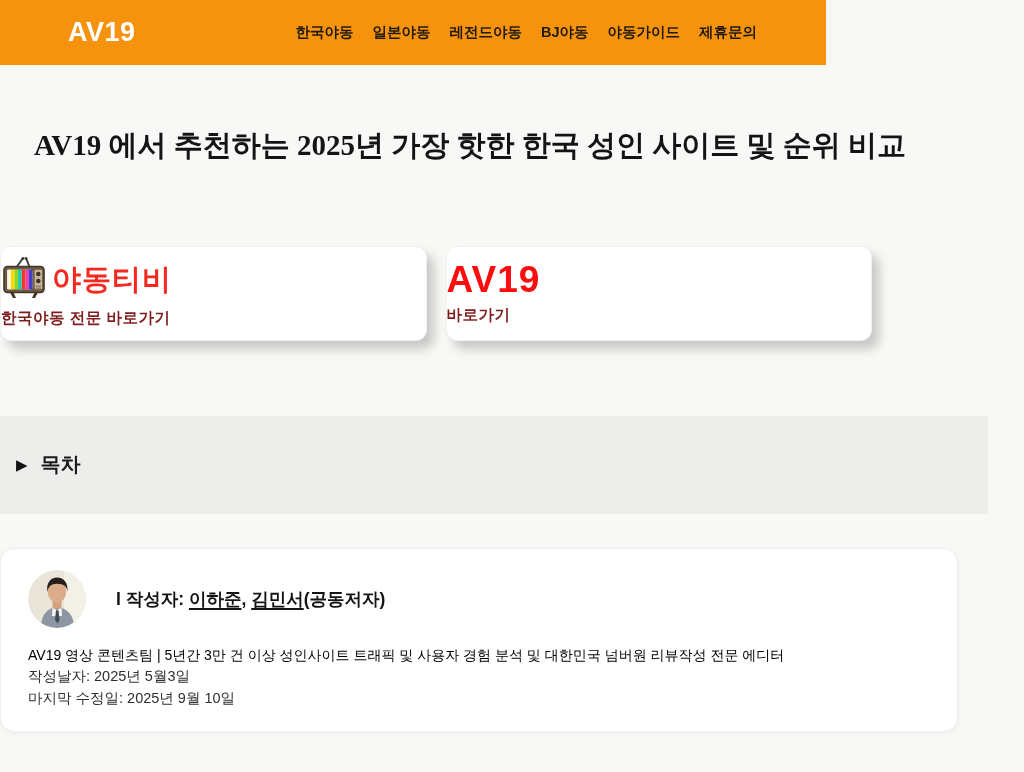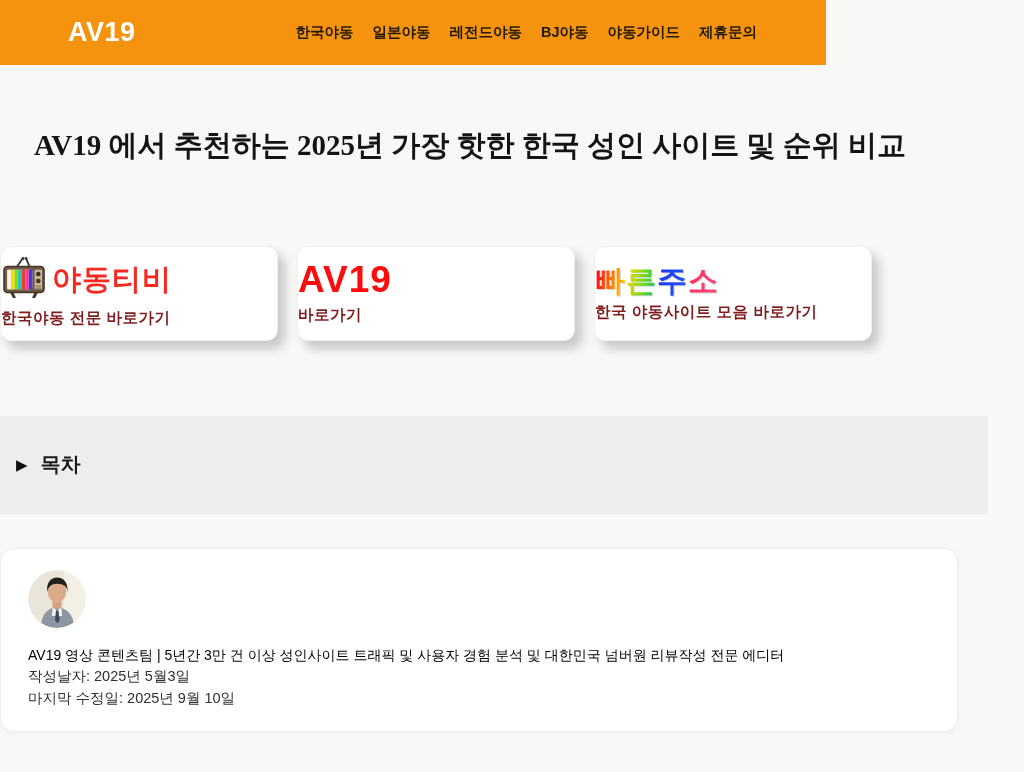--- a/index.html
+++ b/index.html
@@ -194,24 +194,20 @@
         <span class="banner-name-tv">야동티비</span>
       </div>
       <div class="banner-subtitle">한국야동 전문 바로가기</div>
     </div>
 
     <div class="banner-card">
       <div class="banner-name-av19">AV19</div>
       <div class="banner-subtitle">바로가기</div>
     </div>
 
-    <div class="banner-card">
-      <div class="rainbow-name"><span class="rc rc0">빠</span><span class="rc rc1">른</span><span class="rc rc2">주</span><span class="rc rc3">소</span></div>
-      <div class="banner-subtitle">한국 야동사이트 모음 바로가기</div>
-    </div>
 
   </div>
 
   <div class="toc-bar">
     <span class="toc-arrow">▶</span>
     <span class="toc-label">목차</span>
   </div>
 
   <div class="author-card">
     <div class="byline-row">
@@ -227,20 +223,21 @@
             <rect x="36" width="22" height="58" fill="#f3f0e6"></rect>
             <path d="M13 58 C13 44 19.5 38 29 37 C38.5 38 46 44 46 58 Z" fill="#8d97a4"></path>
             <path d="M24.5 36 L29 41 L33.5 36 L34 46 L24 46 Z" fill="#f4f2ec"></path>
             <path d="M28 40.5 L30.5 40.5 L31.5 50 L29.5 53.5 L27 50 Z" fill="#3e4a5a"></path>
             <rect x="24.5" y="29" width="9" height="9.5" fill="#d3a27e"></rect>
             <ellipse cx="29" cy="21.5" rx="9.3" ry="11" fill="#dcab89"></ellipse>
             <path d="M19.4 22 C18 12.5 23 7.5 29 7.5 C36 7.5 40.4 13 39.4 22 C39 16.5 36 13.8 29 13.8 C23 13.8 20.4 16.5 19.4 22 Z" fill="#241f1b"></path>
           </g>
         </svg>
       </div>
+      <div class="byline"><span>I 작성자:</span> <span class="author-link">이하준</span><span>,</span> <span class="author-link">김민서</span><span>(공동저자)</span></div>
     </div>
     <div class="team-line">AV19 영상 콘텐츠팀 | 5년간 3만 건 이상 성인사이트 트래픽 및 사용자 경험 분석 및 대한민국 넘버원 리뷰작성 전문 에디터</div>
     <div class="date-lines">
       <div>작성날자: 2025년 5월3일</div>
       <div>마지막 수정일: 2025년 9월 10일</div>
     </div>
   </div>
 
 </div>
 

